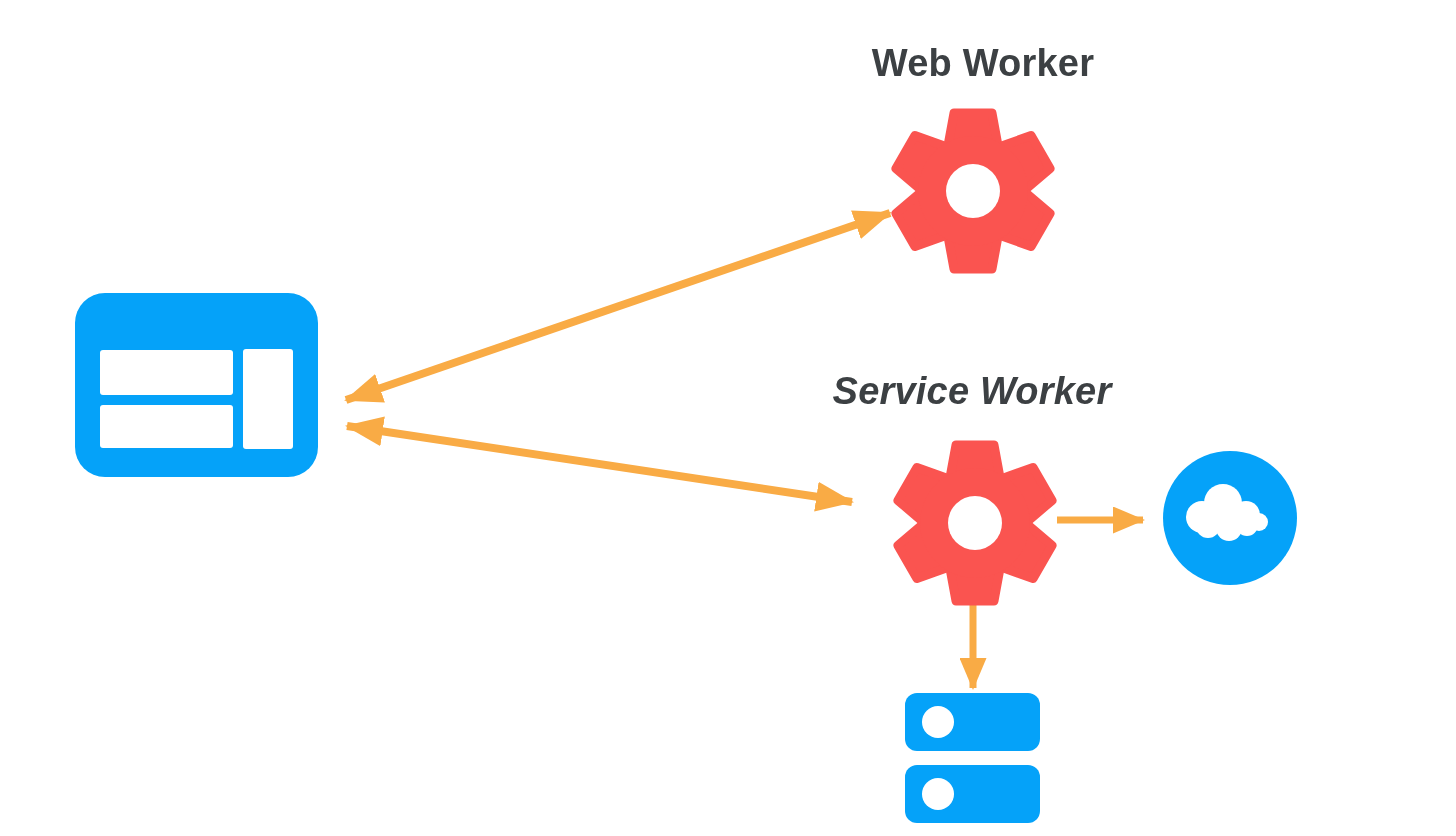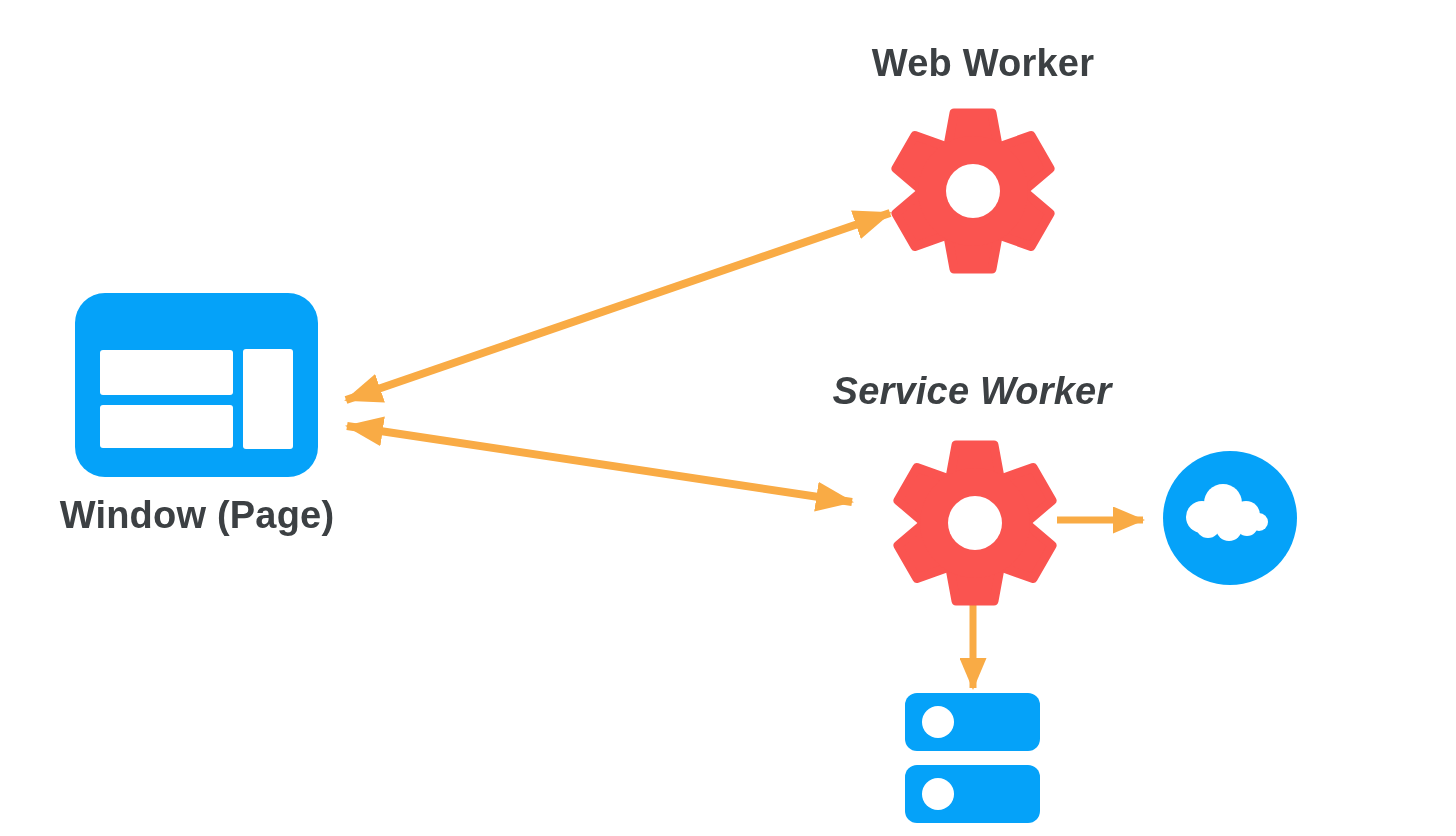--- a/index.html
+++ b/index.html
@@ -118,15 +118,14 @@
       <circle class="fill-white" cx="938" cy="722" r="16"></circle>
       <rect class="fill-blue" x="905" y="765" width="135" height="58" rx="12"></rect>
       <circle class="fill-white" cx="938" cy="794" r="16"></circle>
     </g>
   </svg>
 
   <div class="node-label" style="left:983px; top:42px;">Web Worker</div>
 
   <div class="node-label" style="left:972px; top:370px;font-style:italic;">Service Worker</div>
 
-  <div class="node-label" style="left:197px; top:494px;">Window (Page)</div>
 
 </div>
 
 </body></html>

